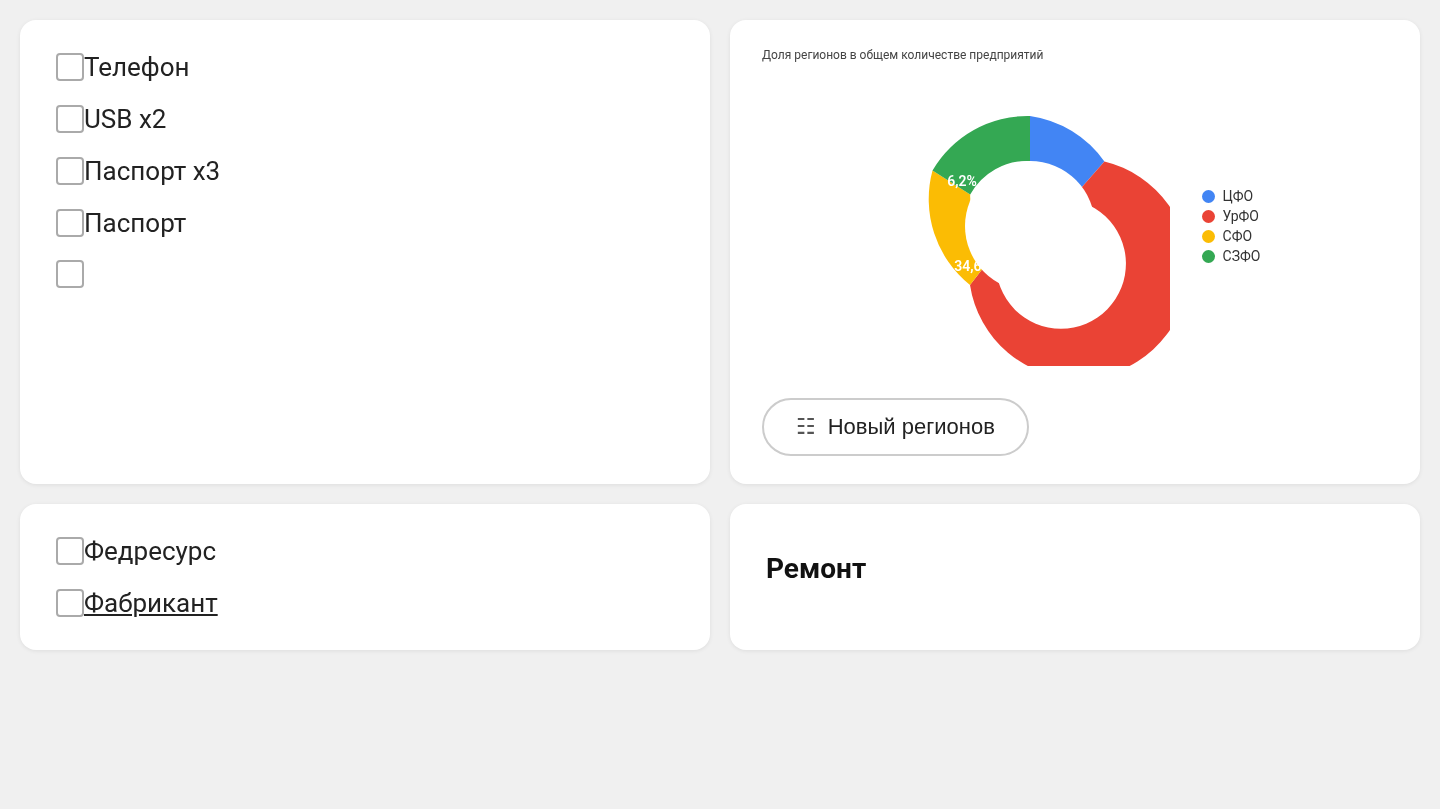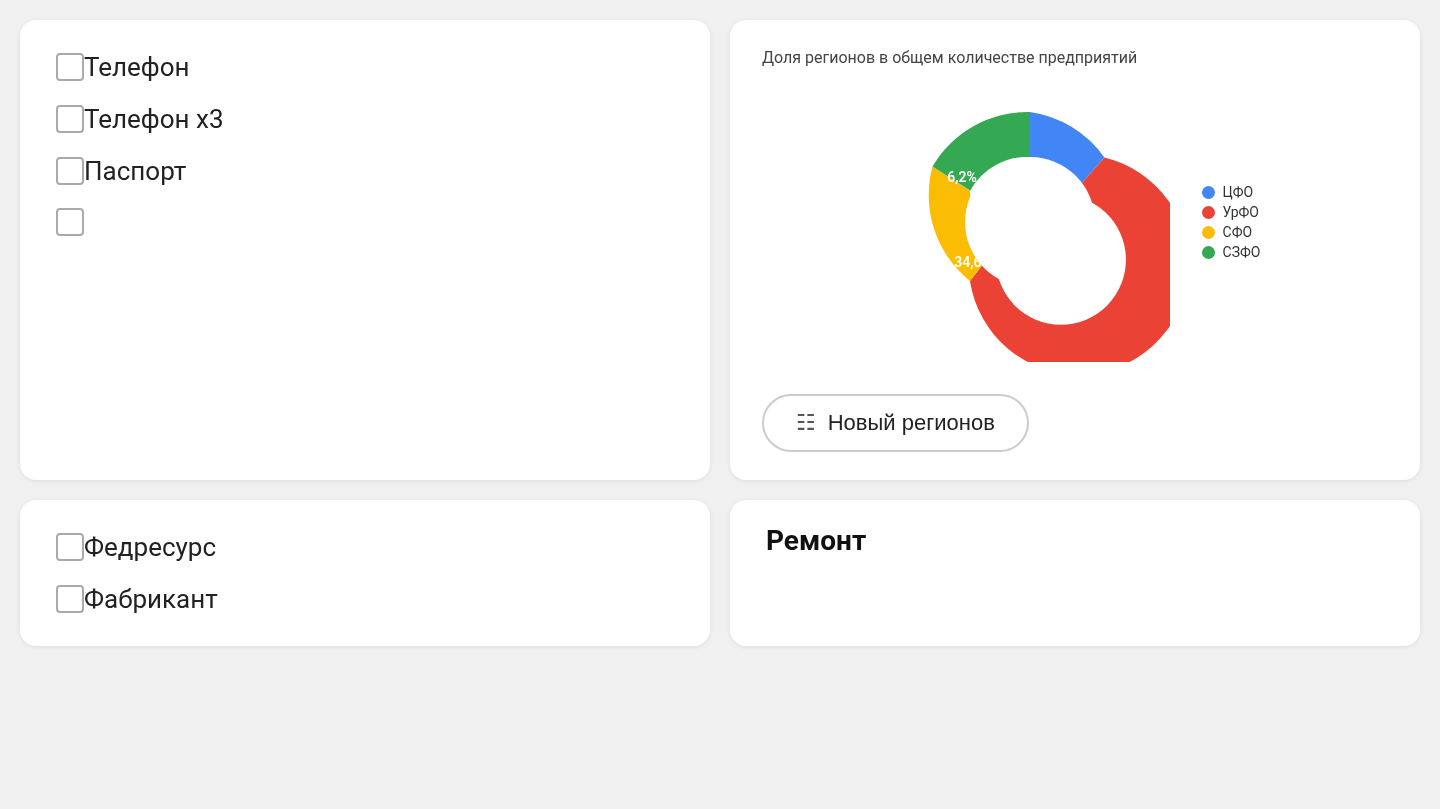--- a/index.html
+++ b/index.html
@@ -24,38 +24,38 @@
     .checkbox-list {
       list-style: none;
     }
     .checkbox-list li {
       display: flex;
       align-items: center;
       margin-bottom: 22px;
       font-size: 26px;
       color: #222;
     }
-    .checkbox-list li:last-child { margin-bottom: 0; }
+    .checkbox-list li:last-child { margin-bottom: 0; text-decoration: underline; }
     .cb-box {
       width: 28px;
       height: 28px;
       border: 2px solid #aaa;
       border-radius: 4px;
       flex-shrink: 0;
       background: #fff;
       cursor: pointer;
     }
     
     .chart-card {
       padding: 28px 32px 28px 32px;
     }
     .chart-title {
-      font-size: 16px;
+      font-size: 12px;
       color: #444;
-      margin-bottom: 15px;
+      margin-bottom: 24px;
     }
     .chart-body {
       display: flex;
       align-items: center;
       gap: 32px;
       justify-content: center;
     }
     .donut-wrap {
       position: relative;
       width: 280px;
@@ -97,21 +97,21 @@
       margin-top: 32px;
       width: fit-content;
       color: #222;
     }
     .doc-icon {
       font-size: 22px;
       color: #555;
     }
     
     .remont-card {
-      padding: 24px 36px;
+      padding: 48px 36px;
     }
     .remont-title {
       font-size: 28px;
       font-weight: 700;
       color: #111;
     }
     
     .seg-label {
       font-size: 14px;
       fill: white;
@@ -124,21 +124,25 @@
 <div class="layout">
 
   <div class="card">
     <ul class="checkbox-list">
       <li>
         <div class="cb-box"></div>
         <span>Телефон</span>
       </li>
       <li>
         <div class="cb-box"></div>
-        <span>Телефон x3</span>
+        <span>USB x2</span>
+      </li>
+      <li>
+        <div class="cb-box"></div>
+        <span>Паспорт x3</span>
       </li>
       <li>
         <div class="cb-box"></div>
         <span>Паспорт</span>
       </li>
       <li>
         <div class="cb-box"></div>
         <span></span>
       </li>
     </ul>

